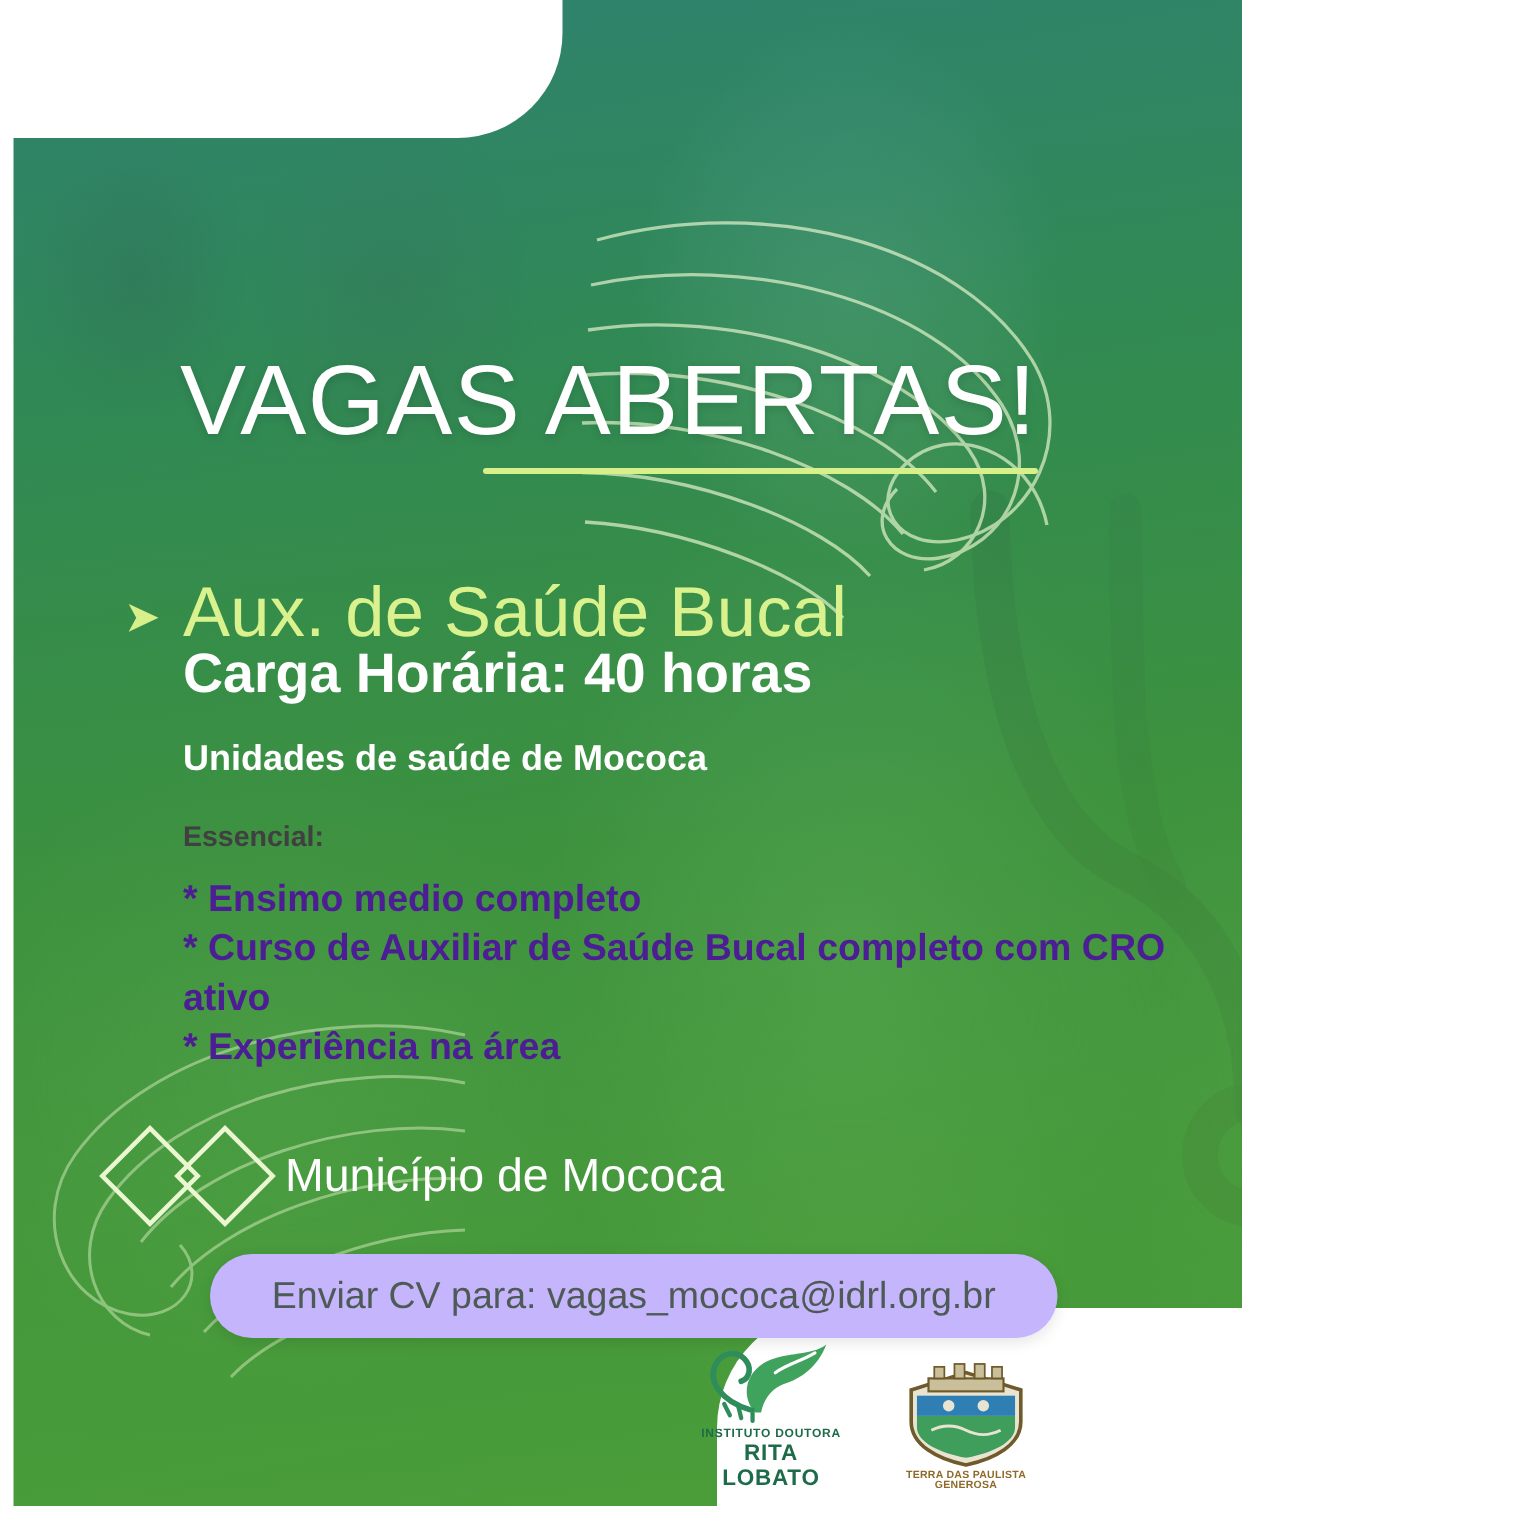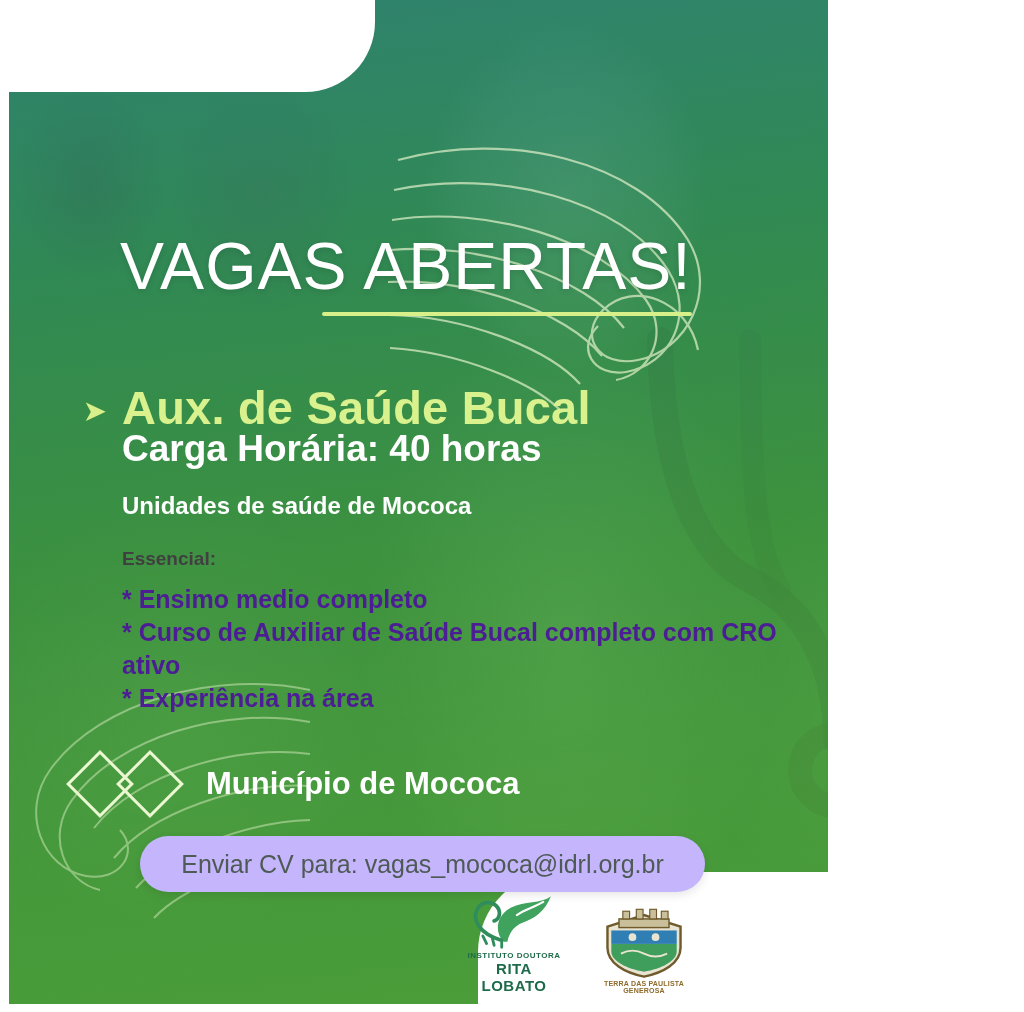--- a/index.html
+++ b/index.html
@@ -153,21 +153,21 @@
     top: 396px;
     font-size: 26px;
     color: #d7f08a;
     font-weight: bold;
   }
   .role {
     position: absolute;
     left: 122px;
     top: 380px;
     font-size: 47px;
-    font-weight: bold;
+    font-weight: normal;
     color: #d9f28d;
     letter-spacing: 0.2px;
   }
   .hours {
     position: absolute;
     left: 122px;
     top: 428px;
     font-size: 37px;
     font-weight: bold;
     color: #ffffff;
@@ -219,23 +219,23 @@
   }
   .diamond {
     width: 42px;
     height: 42px;
     border: 3px solid #eaf7d0;
     transform: rotate(45deg);
     display: block;
   }
   .city-name {
     font-size: 31px;
-    font-weight: bold;
+    font-weight: normal;
     color: #ffffff;
-    margin-left: 18px;
+    margin-left: 2px;
   }
 
   .cv-pill {
     position: absolute;
     left: 140px;
     top: 836px;
     width: 565px;
     height: 56px;
     background: #c4b5fd;
     border-radius: 28px;

